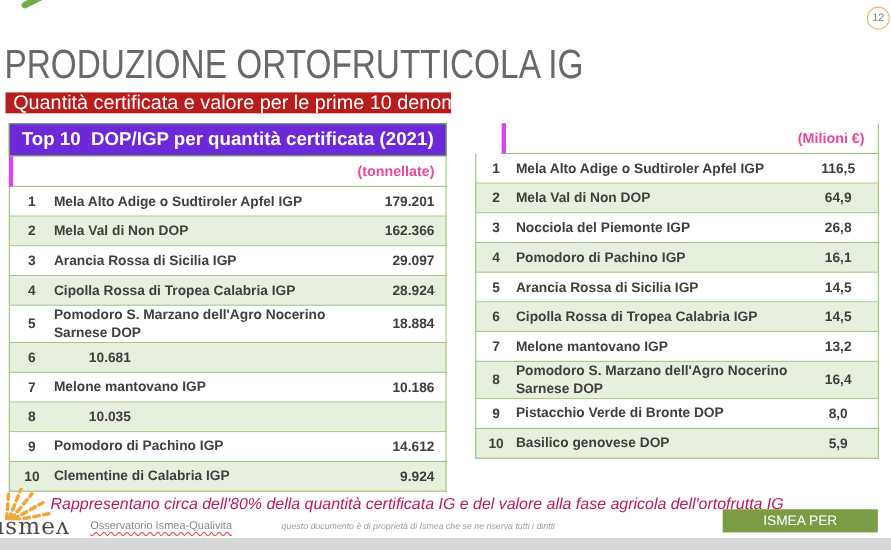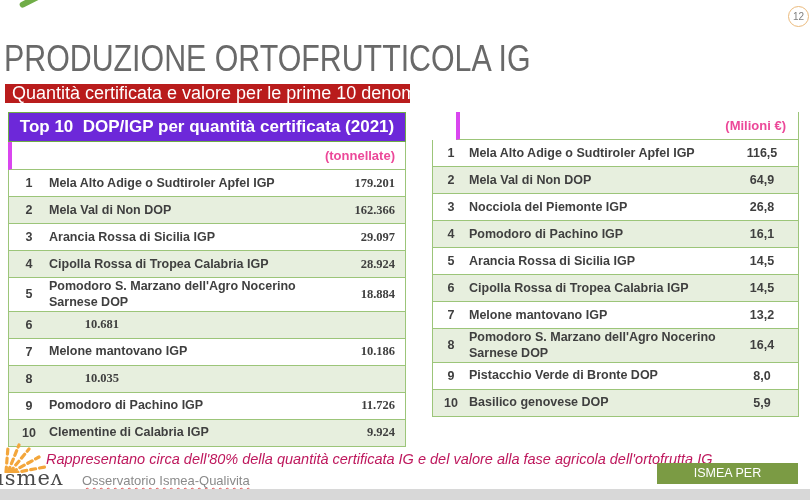--- a/index.html
+++ b/index.html
@@ -34,26 +34,26 @@
   .t1 .unit-row{padding-right:12px;margin-left:24px;}
   .trow{display:flex;align-items:center;min-height:27px;font-size:12.5px;
     border-left:1px solid #9CC579;border-right:1px solid #9CC579;border-bottom:1px solid #9CC579;
     box-sizing:border-box;background:#fff;}
   .trow.alt{background:#E7EFDE;}
   .cell{box-sizing:border-box;}
   .cell.rank{flex:none;text-align:center;}
   .t0 .cell.rank{width:40px;}
   .t1 .cell.rank{width:36px;}
   .cell.name{flex:1;line-height:1.3;padding-right:4px;}
-  .t0 .cell.value{flex:none;width:80px;text-align:right;padding-right:10px;font-family:Liberation Serif, serif;}
+  .t0 .cell.value{flex:none;width:80px;text-align:right;padding-right:10px;}
   .t1 .cell.value{flex:none;width:72px;text-align:center;}
 
   
   .footer-note{position:absolute;left:46px;top:451px;font-size:14.5px;font-style:italic;color:#be185d;white-space:nowrap;}
-  .org-line{position:absolute;left:82px;top:473px;font-size:13px;color:#8A8A8A;
+  .org-line{position:absolute;left:82px;top:473px;font-size:10px;color:#8A8A8A;
     text-decoration:underline wavy #E05252 1px;text-underline-offset:2px;white-space:nowrap;}
   .disclaimer{position:absolute;left:256px;top:474px;font-size:8px;font-style:italic;color:#9B9B9B;white-space:nowrap;}
   .badge{position:absolute;left:657px;top:463px;width:141px;height:21px;background:#7B9B44;
     color:#fff;font-size:12.5px;text-align:center;line-height:21px;}
   .bottom-strip{position:absolute;left:0;bottom:0;width:810px;height:11px;background:#D8D8D8;}
 
   
   .logo{position:absolute;left:-5px;top:443px;width:84px;height:50px;}
   .logo .wordmark{position:absolute;left:2px;top:23px;font-family:"DejaVu Serif",serif;
     font-size:21px;color:#4A4A4A;letter-spacing:1px;}
@@ -111,21 +111,21 @@
           <div class="cell name">Melone mantovano IGP</div>
           <div class="cell value">10.186</div>
         </div>
         <div class="trow alt">
           <div class="cell rank">8</div>
           <div class="cell value">10.035</div>
         </div>
         <div class="trow">
           <div class="cell rank">9</div>
           <div class="cell name">Pomodoro di Pachino IGP</div>
-          <div class="cell value">11.726</div>
+          <div class="cell value">14.612</div>
         </div>
         <div class="trow alt">
           <div class="cell rank">10</div>
           <div class="cell name">Clementine di Calabria IGP</div>
           <div class="cell value">9.924</div>
         </div>
       </div>
   </section>
 
   <section class="ig-table t1">
@@ -192,16 +192,17 @@
         <line x1="11" y1="29" x2="30" y2="6"></line>
         <line x1="13" y1="29" x2="40" y2="14"></line>
         <line x1="14" y1="30" x2="46" y2="24"></line>
       </g>
     </svg>
     <div class="wordmark">ısmeʌ</div>
   </div>
 
   <div class="footer-note">Rappresentano circa dell'80% della quantità certificata IG e del valore alla fase agricola dell'ortofrutta IG</div>
   <div class="org-line">Osservatorio Ismea-Qualivita</div>
+  <div class="disclaimer">questo documento è di proprietà di Ismea che se ne riserva tutti i diritti</div>
   <div class="badge">ISMEA PER TUTTOFOOD</div>
 
   <div class="bottom-strip"></div>
 </div>
 
 </body></html>

